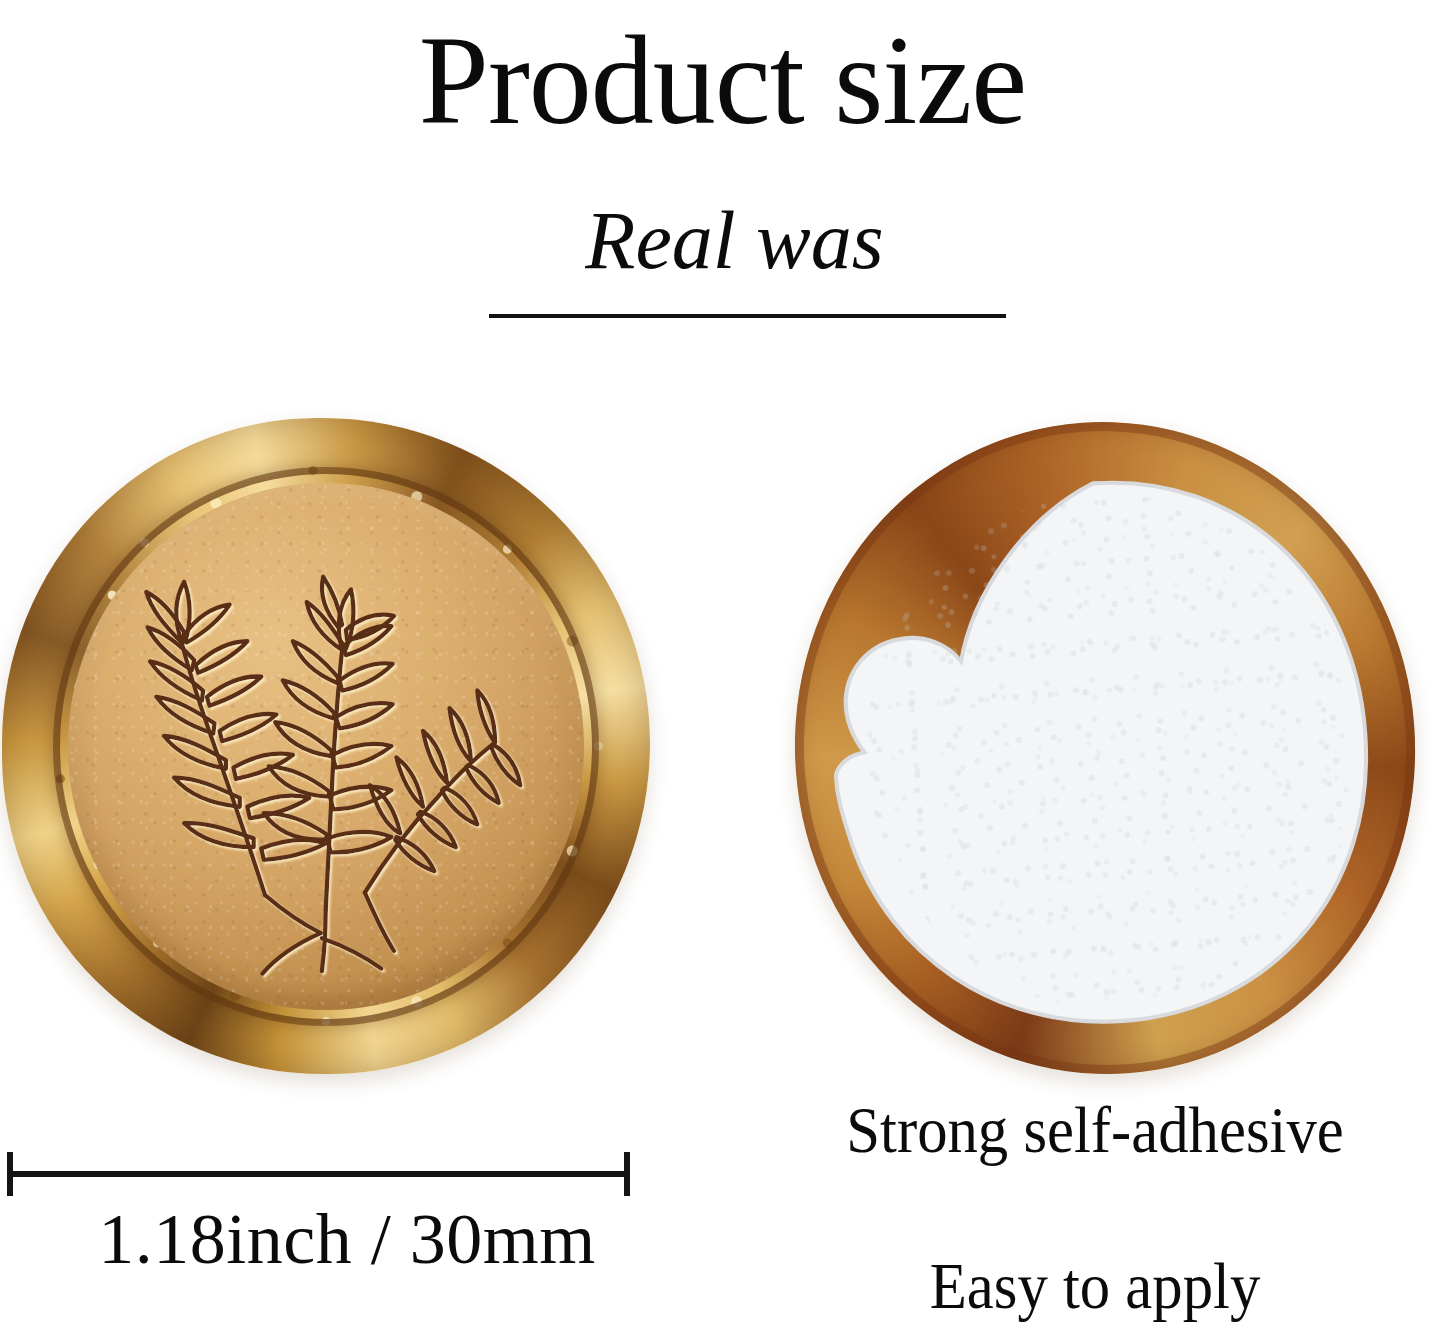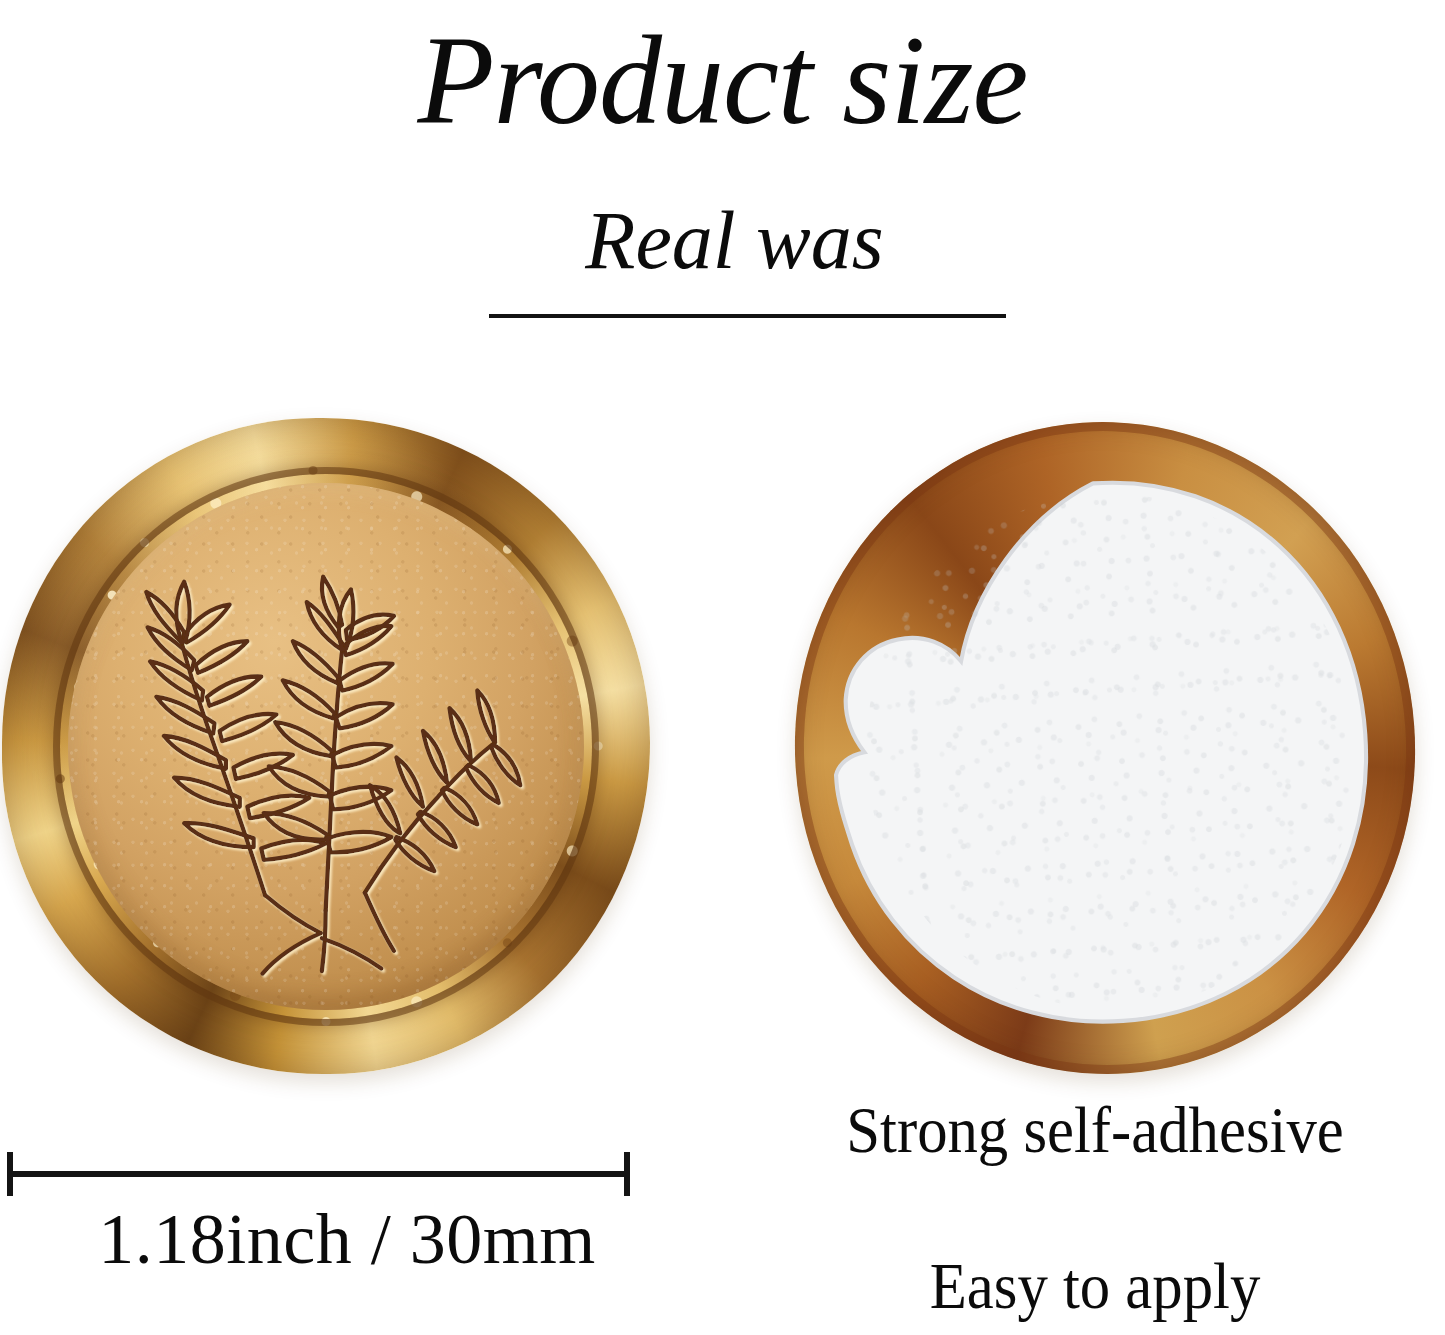--- a/index.html
+++ b/index.html
@@ -18,21 +18,20 @@
 
   
   #title {
     position: absolute;
     left: 0;
     top: 18px;
     width: 1445px;
     text-align: center;
     font-size: 126px;
     line-height: 1.0;
-    font-style: italic;
     font-weight: 400;
     letter-spacing: -1px;
     color: #0b0b0b;
   }
   #subtitle-wrap {
     position: absolute;
     left: 0;
     top: 200px;
     width: 1445px;
     text-align: center;

